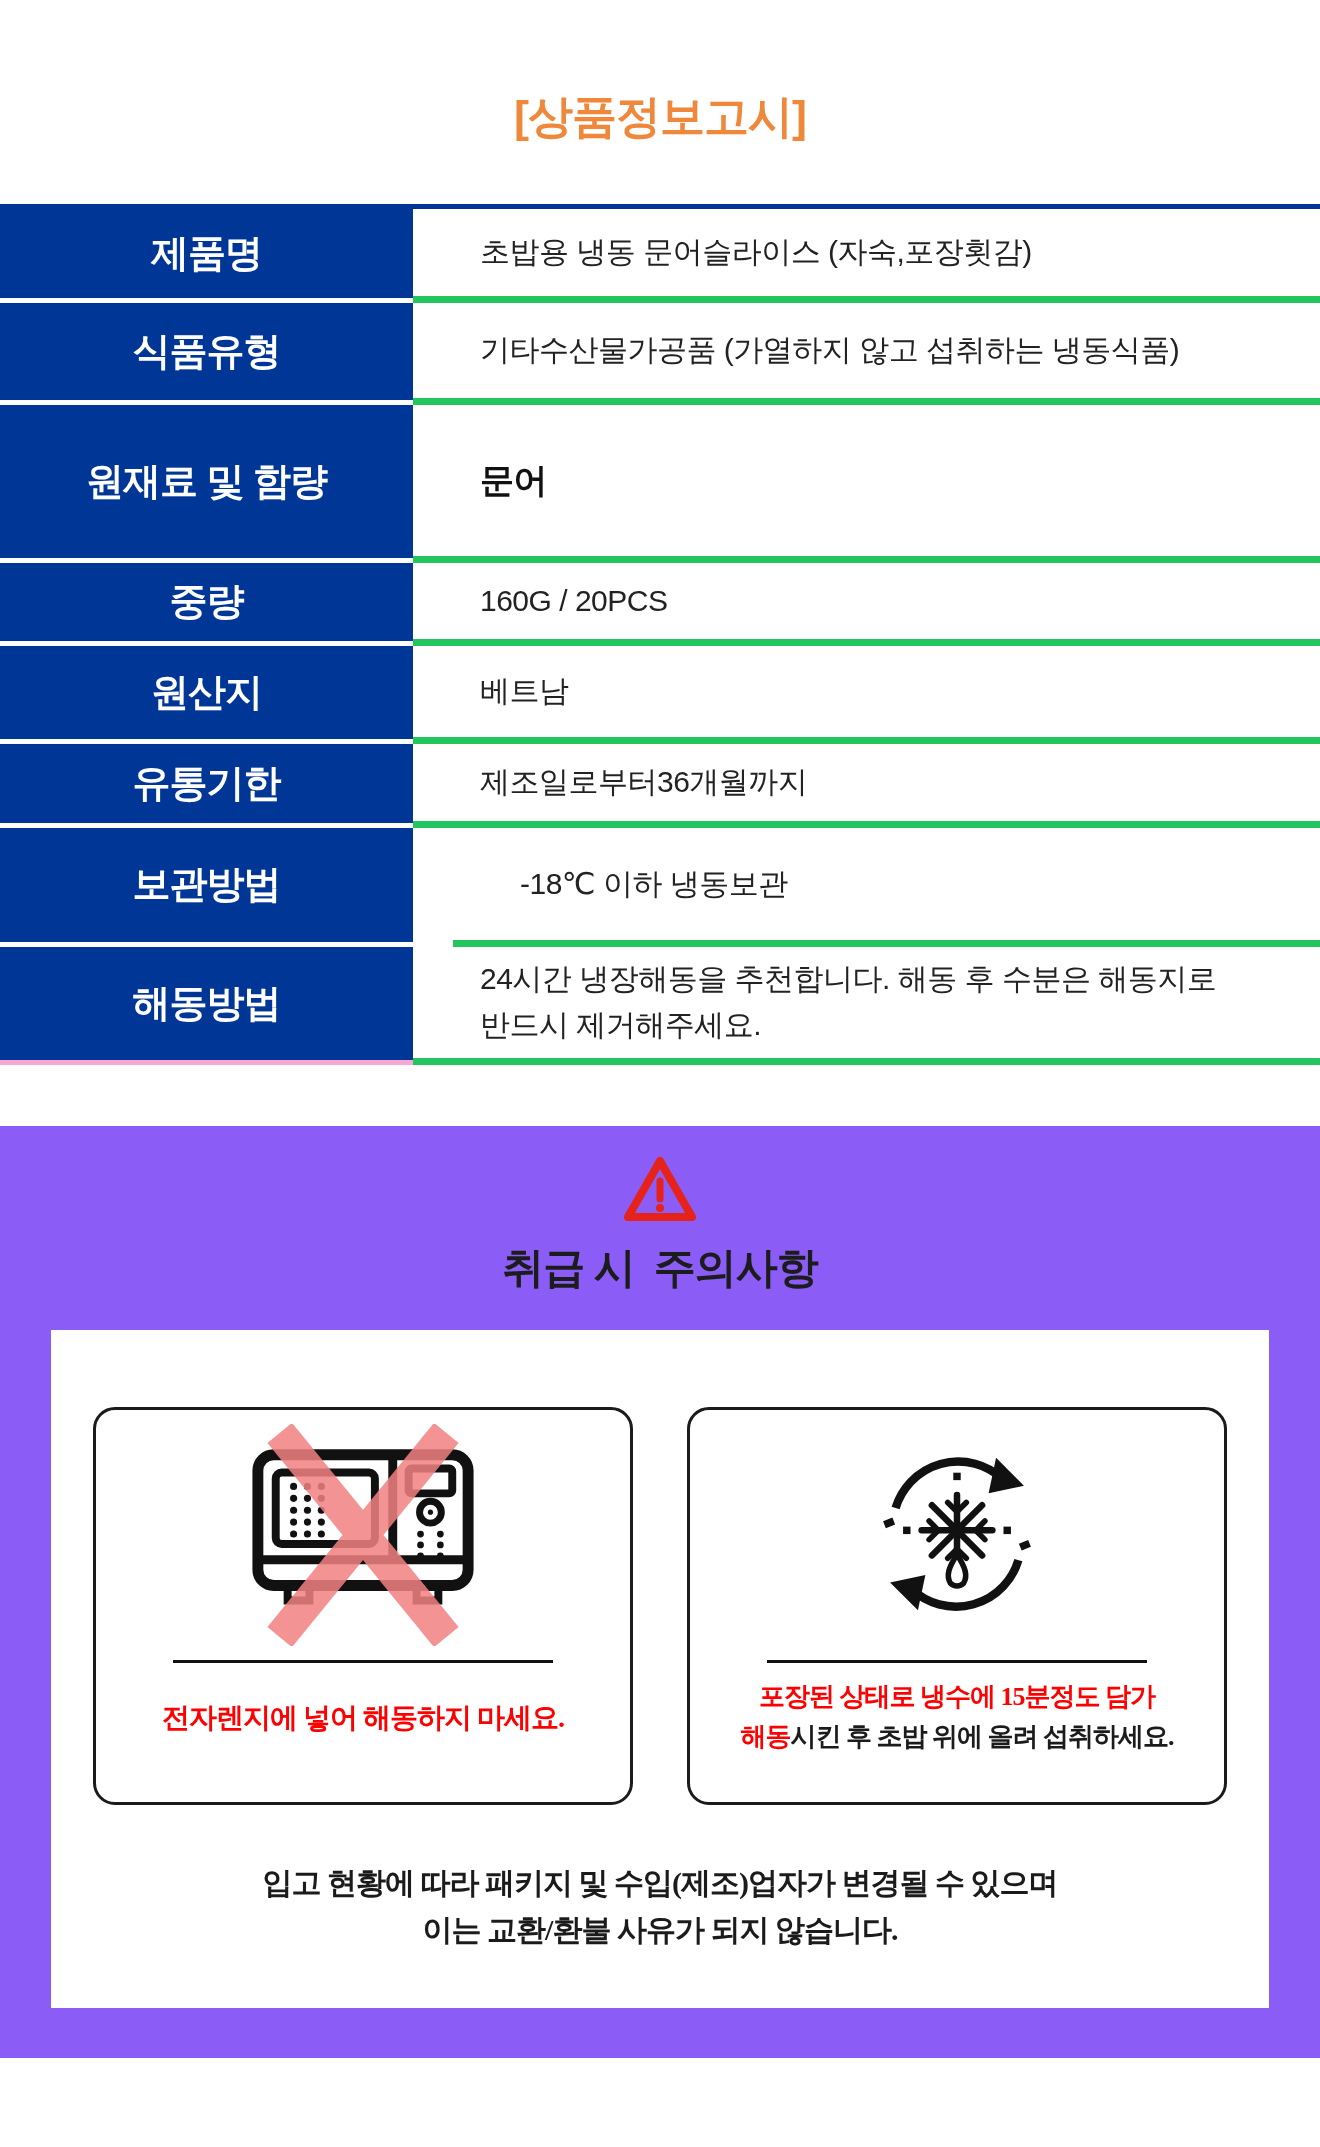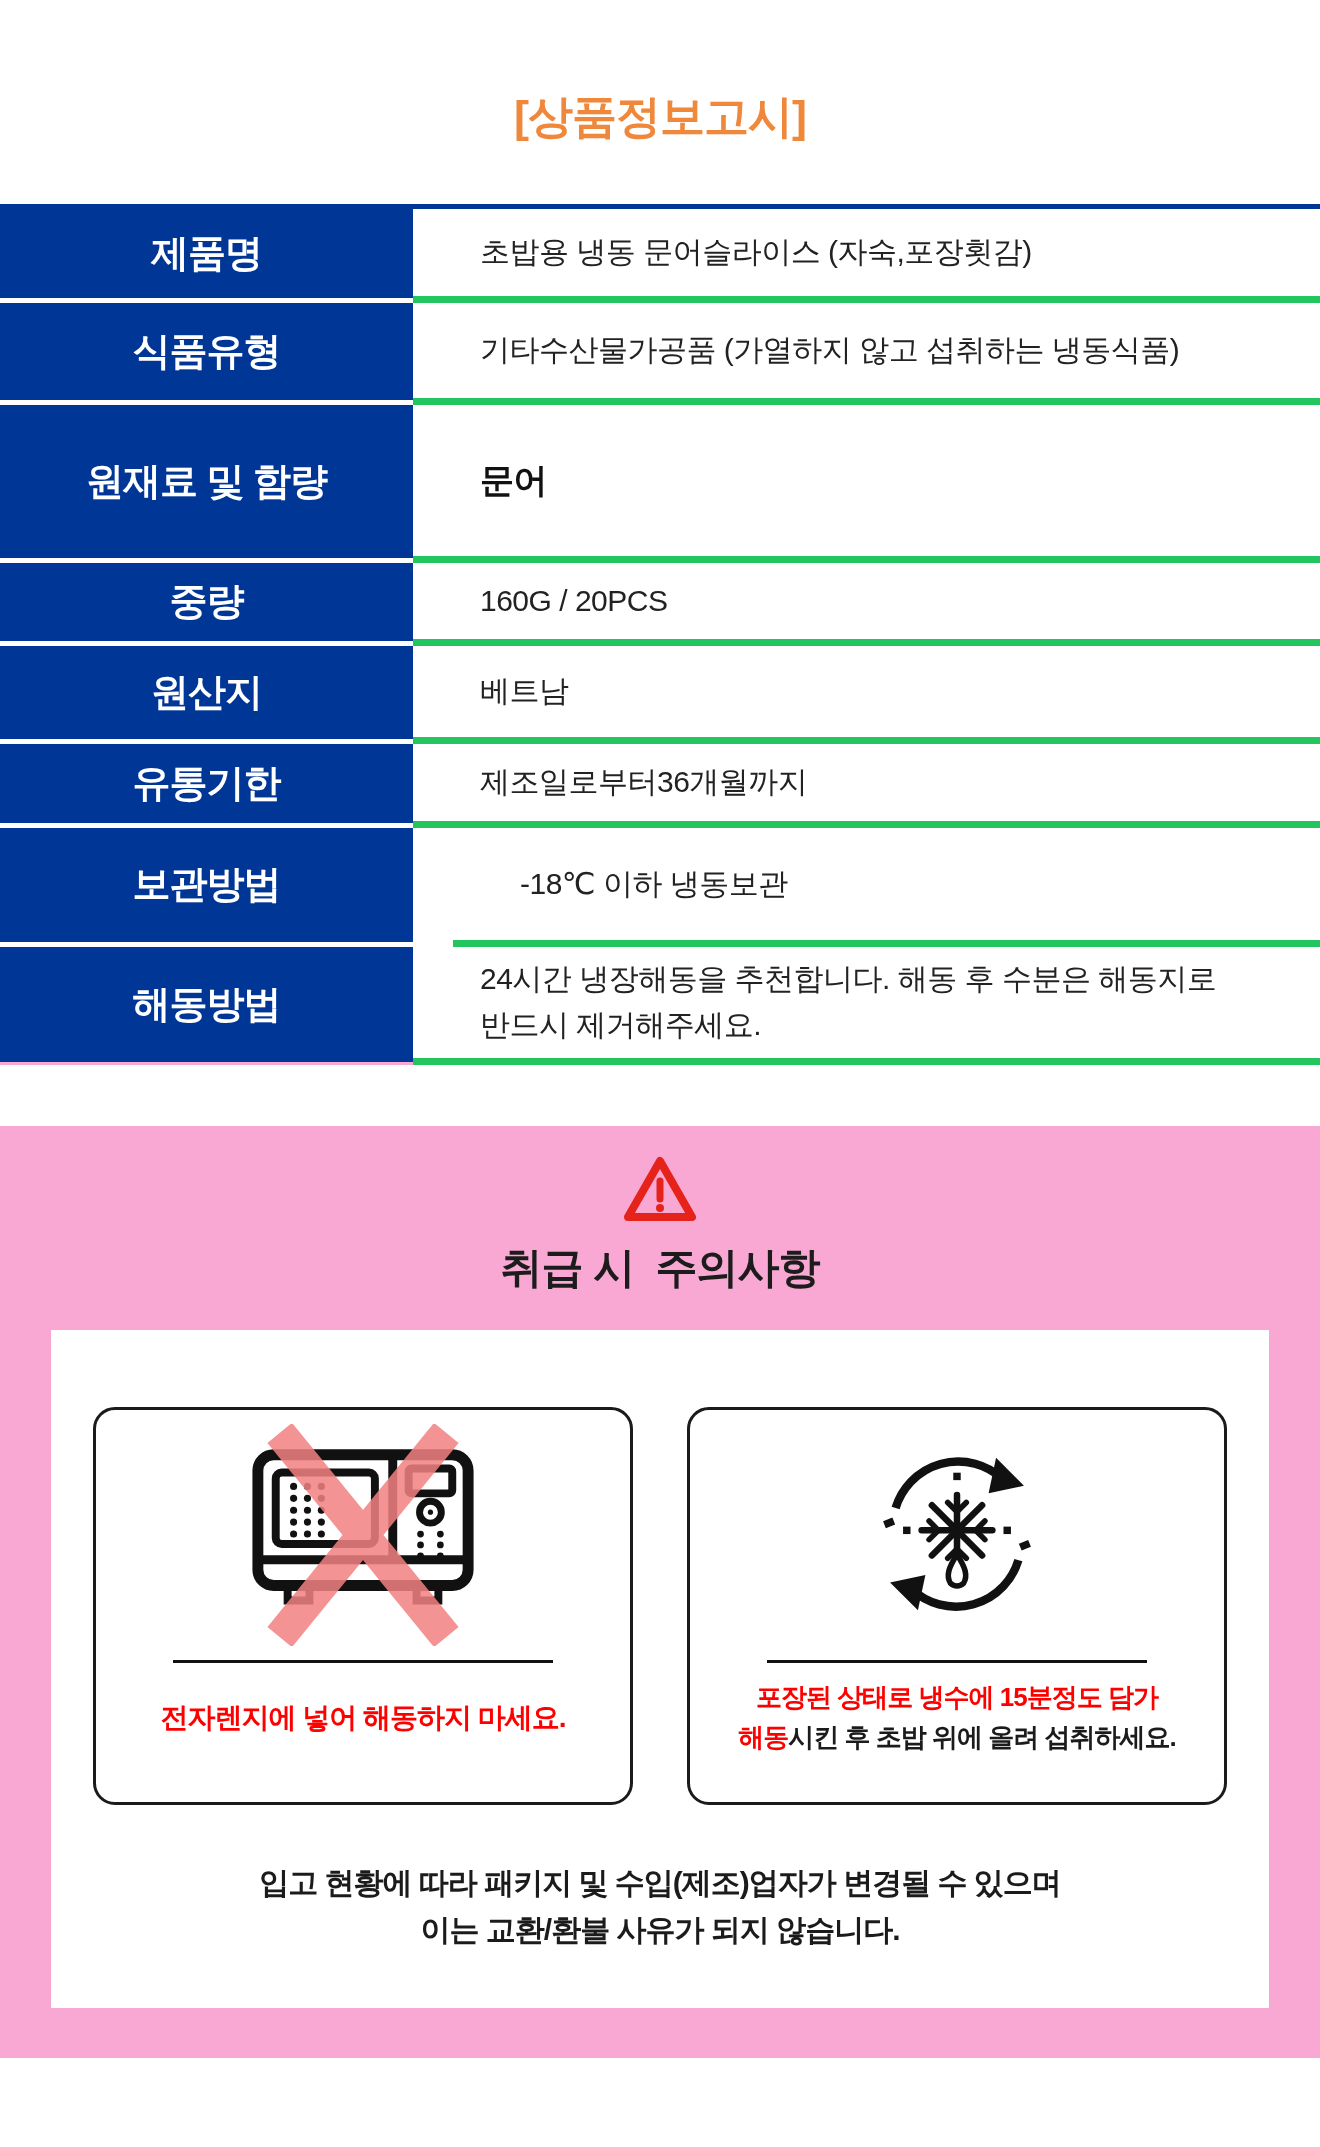--- a/index.html
+++ b/index.html
@@ -19,43 +19,44 @@
 
   
   .info-table { margin-top:62px; border-top:5px solid #003695; }
   .info-row { display:flex; width:100%; }
   .info-row .cell-label {
     flex:0 0 413px; background:#003695; color:#ffffff;
     display:flex; align-items:center; justify-content:center;
     font-size:38px; font-weight:bold; letter-spacing:-1px;
     border-bottom:5px solid #ffffff;
   }
-  .info-row:last-child .cell-label { border-bottom:3px solid #f9a8d4; }
+  .info-row:last-child .cell-label { border-bottom:5px solid #f9a8d4; }
   .info-row .cell-value {
     flex:1 1 auto; background:#ffffff;
     display:flex; flex-direction:column; justify-content:center;
     padding-left:67px; padding-right:30px;
     font-size:30px; color:#222222; line-height:46px; letter-spacing:-0.5px;
     border-bottom:7px solid #22c55e;
   }
   .info-row.row-em .cell-value { font-size:34px; font-weight:bold; color:#111; }
   
   .info-row:nth-child(1) { min-height:94px; }
   .info-row:nth-child(2) { min-height:102px;justify-content:space-between; }
   .info-row:nth-child(3) { min-height:158px; }
   .info-row:nth-child(4) { min-height:83px; }
   .info-row:nth-child(5) { min-height:98px; }
   .info-row:nth-child(6) { min-height:84px; }
   .info-row:nth-child(7) { min-height:119px;gap:40px; }
   .info-row:nth-child(8) { min-height:118px; }
 
   
   .caution-section {
-    margin-top:61px; background:#f9a8d4;
+    margin-top:61px; background:#8b5cf6;
     padding:27px 0 50px 0;
+    font-family:Liberation Serif, serif;
   }
   .warn-icon-wrap { text-align:center; height:74px; }
   .caution-title {
     margin-top:12px; text-align:center;
     font-size:42px; font-weight:bold; color:#1c1c1c;
     letter-spacing:-1px; white-space:pre-wrap; line-height:1.4;
   }
   .caution-panel {
     width:1218px; margin:33px auto 0 auto; background:#ffffff;
     padding:77px 0 55px 0;

